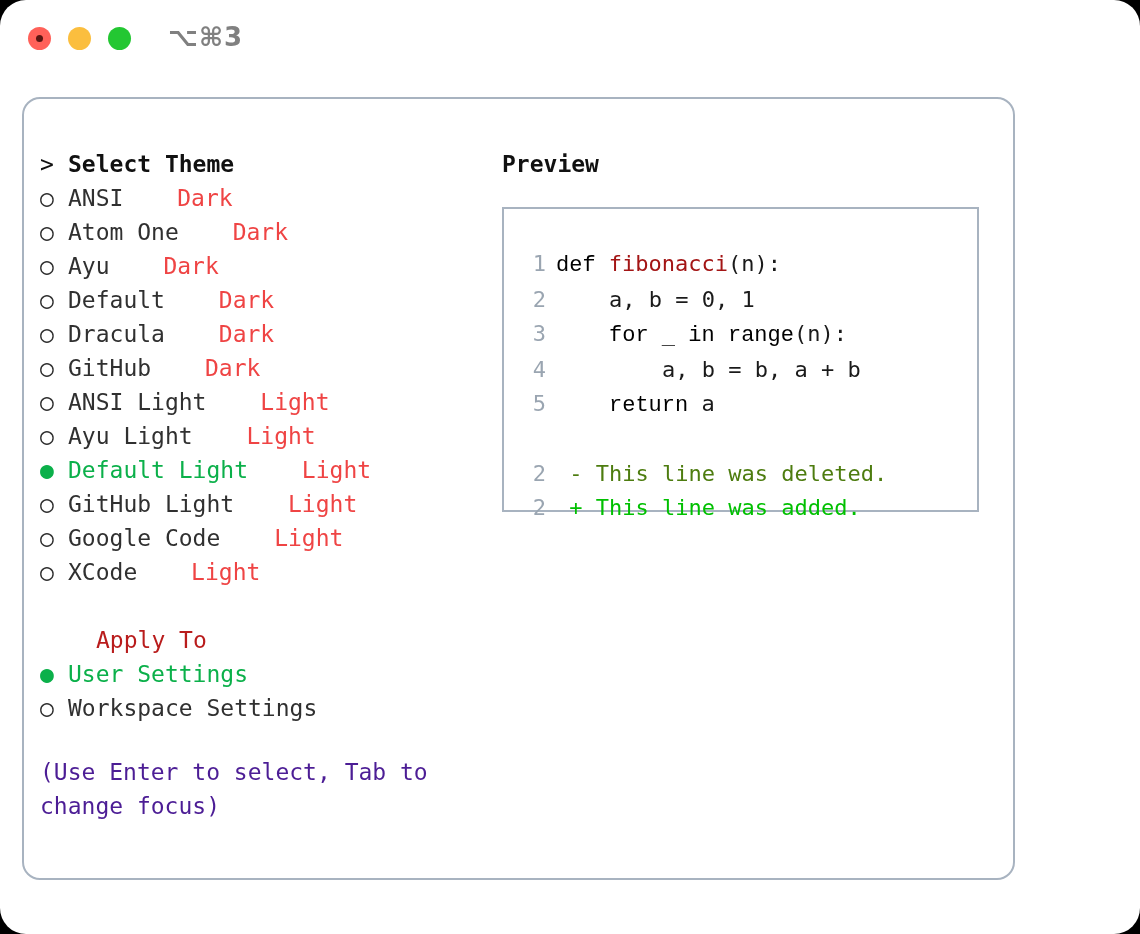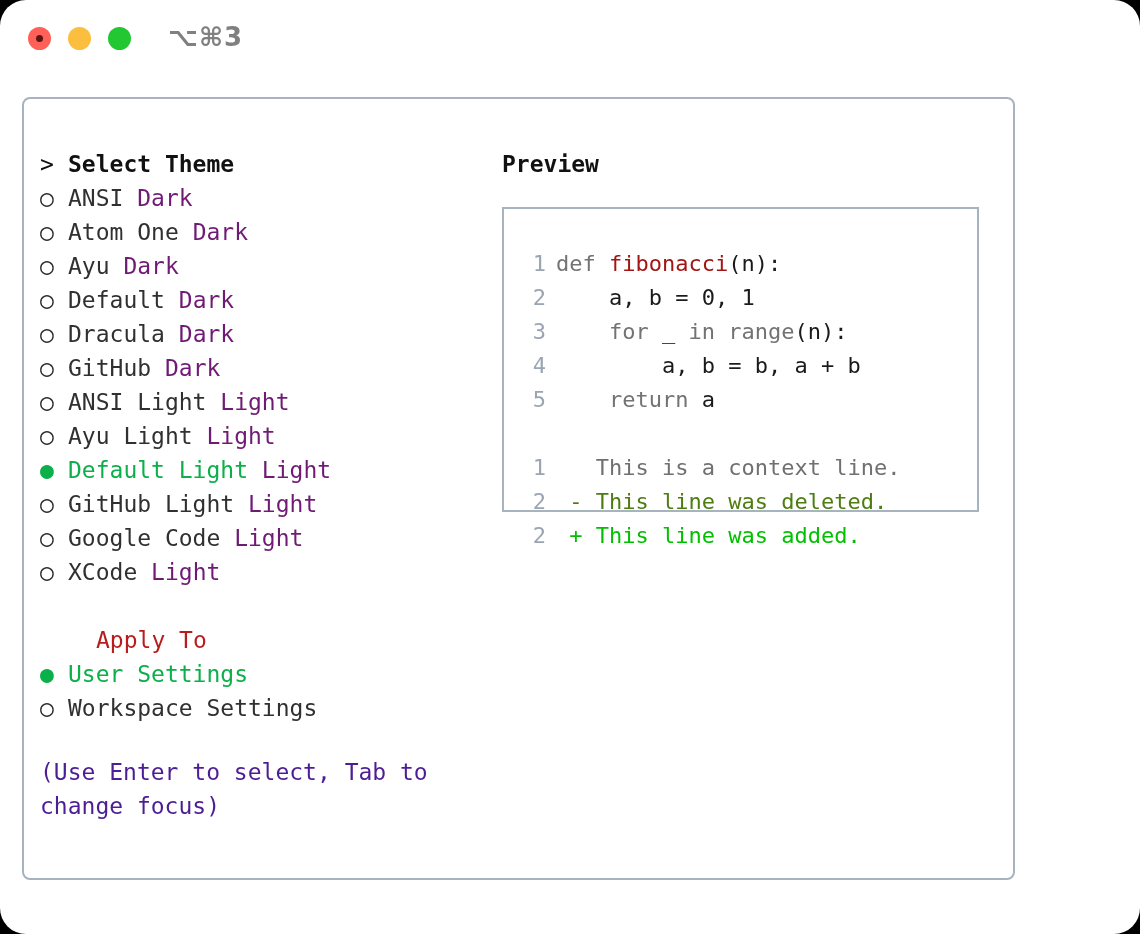--- a/index.html
+++ b/index.html
@@ -63,21 +63,21 @@
   }
 
   
   #panel {
     position: absolute;
     left: 22px;
     top: 97px;
     width: 993px;
     height: 783px;
     border: 2px solid #a8b3c0;
-    border-radius: 8px;
+    border-radius: 18px;
     box-sizing: border-box;
   }
 
   
   #left-col {
     position: absolute;
     left: 16px;
     top: 48px;
     width: 440px;
   }
@@ -99,21 +99,22 @@
   .row.header .marker { color: #111111; }
   .row.header .label {
     font-weight: bold;
     color: #111111;
   }
   .row.group .label {
     color: #b91c1c;
     margin-left: 28px;
   }
   .cat {
-    color: #701a75;
+    color: #ef4444;
+    margin-left: 40px;
   }
   .spacer-row { height: 34px; }
 
   #hint {
     margin-top: 30px;
     font-size: 23px;
     line-height: 34px;
     color: #4c1d95;
     width: 410px;
   }
@@ -146,21 +147,21 @@
     white-space: pre;
     color: #1a1a1a;
   }
   .lno {
     display: inline-block;
     width: 28px;
     text-align: right;
     color: #9aa5b1;
     margin-right: 10px;
   }
-  .kw   { color: #737373; }
+  .kw   { color: #000000; font-family: Liberation Mono, monospace; }
   .fn   { color: #a31515; }
   .ctx  { color: #707070; }
   .del  { color: #4d7c0f; }
   .add  { color: #00c000; }
   .blankline { height: 34px; }
 </style>
 </head>
 <body>
 
 <div id="window">
@@ -217,21 +218,20 @@
       <div id="preview-box">
         <div id="code-lines">
             <div class="codeline"><span class="lno">1</span><span class="kw">def </span><span class="fn">fibonacci</span><span>(n):</span></div>
             <div class="codeline"><span class="lno">2</span><span>    a, b = 0, 1</span></div>
             <div class="codeline"><span class="lno">3</span><span>    </span><span class="kw">for</span><span> _ </span><span class="kw">in range</span><span>(n):</span></div>
             <div class="codeline"><span class="lno">4</span><span>        a, b = b, a + b</span></div>
             <div class="codeline"><span class="lno">5</span><span>    </span><span class="kw">return</span><span> a</span></div>
           </div>
         <div class="blankline"></div>
         <div id="diff-lines">
-            <div class="codeline"><span class="lno">1</span><span class="ctx">   This is a context line.</span></div>
             <div class="codeline"><span class="lno">2</span><span class="del"> - This line was deleted.</span></div>
             <div class="codeline"><span class="lno">2</span><span class="add"> + This line was added.</span></div>
           </div>
       </div>
     </div>
 
   </div>
 </div>
 
 </body></html>

